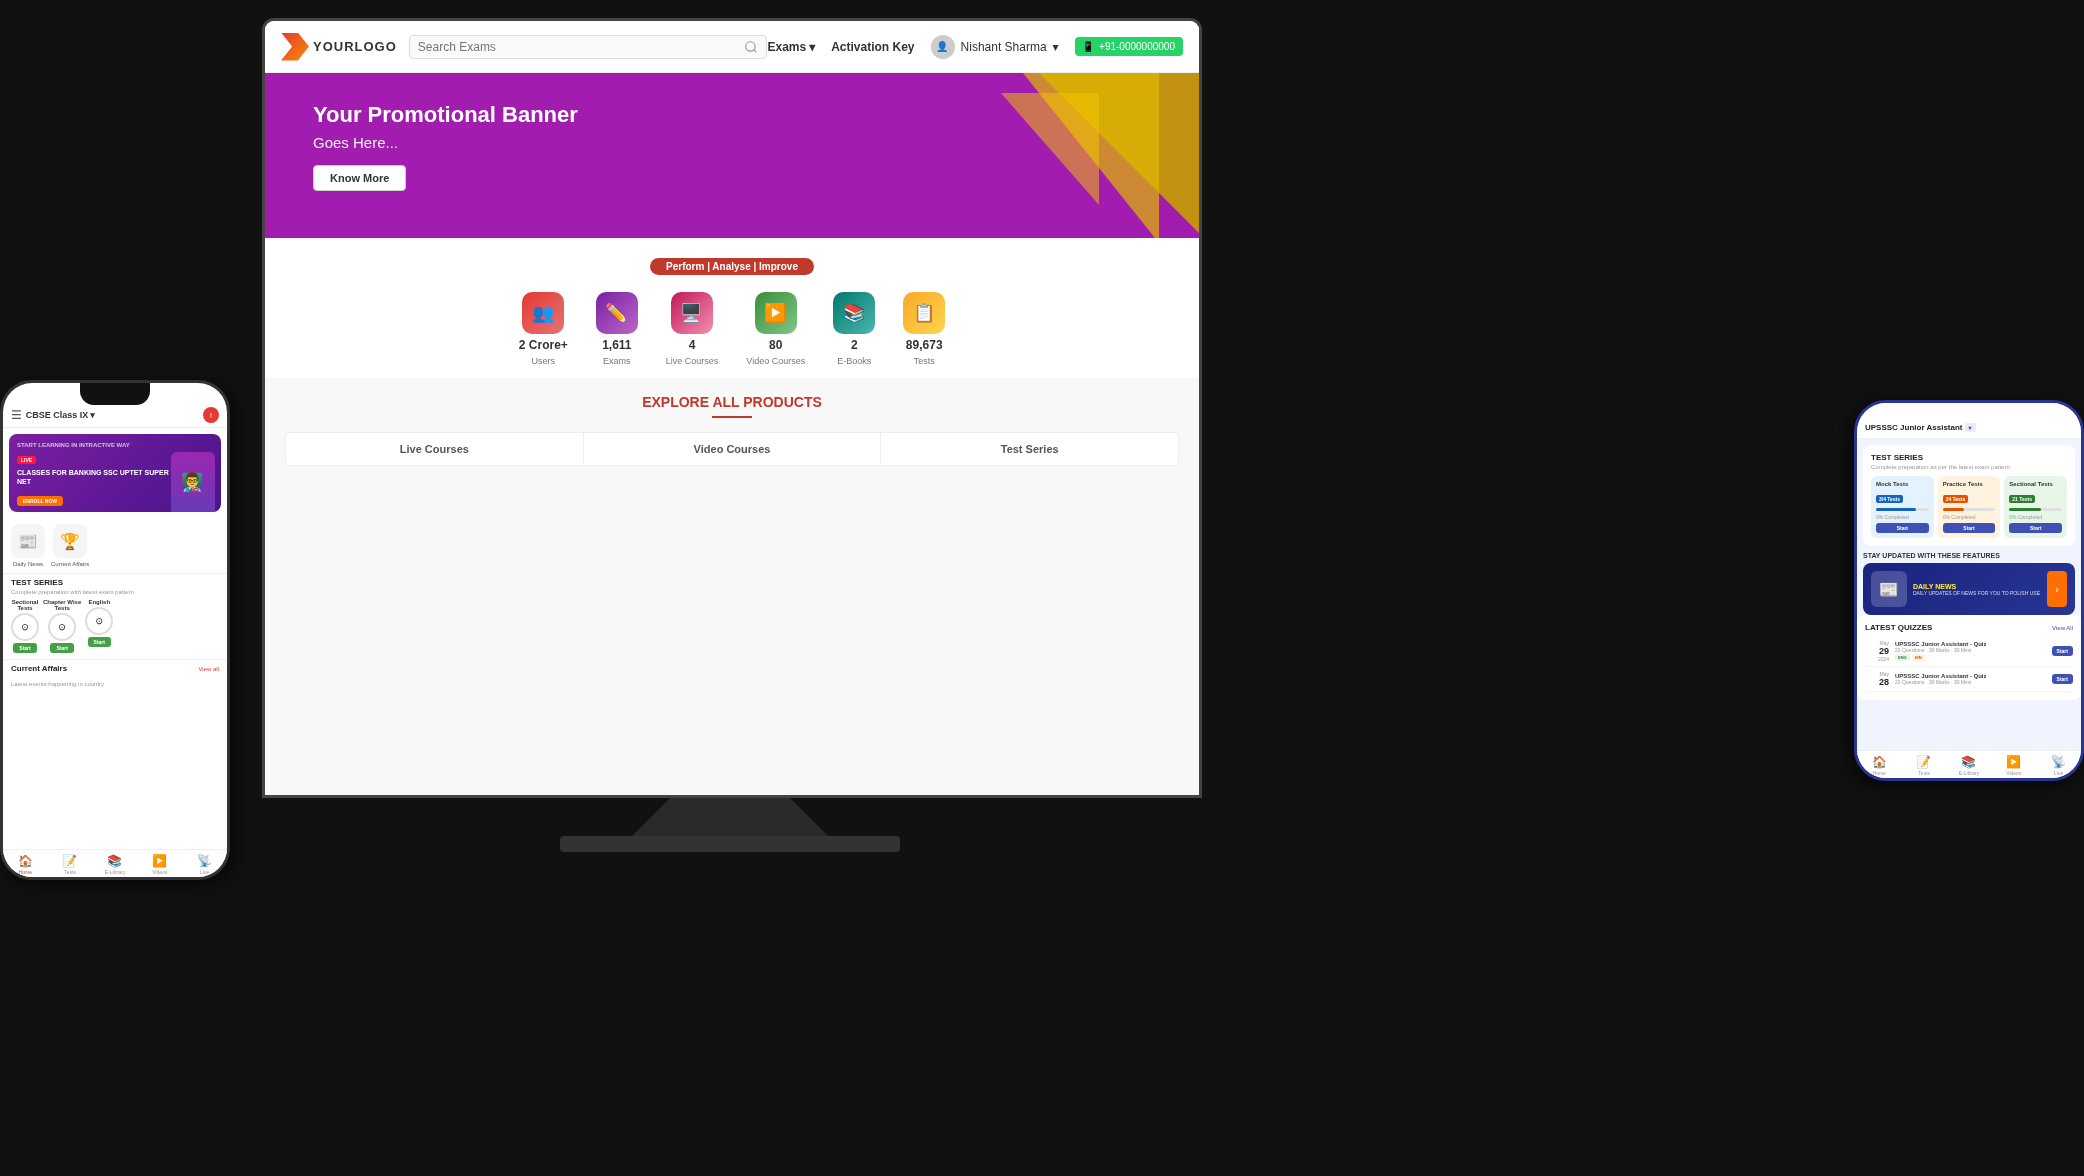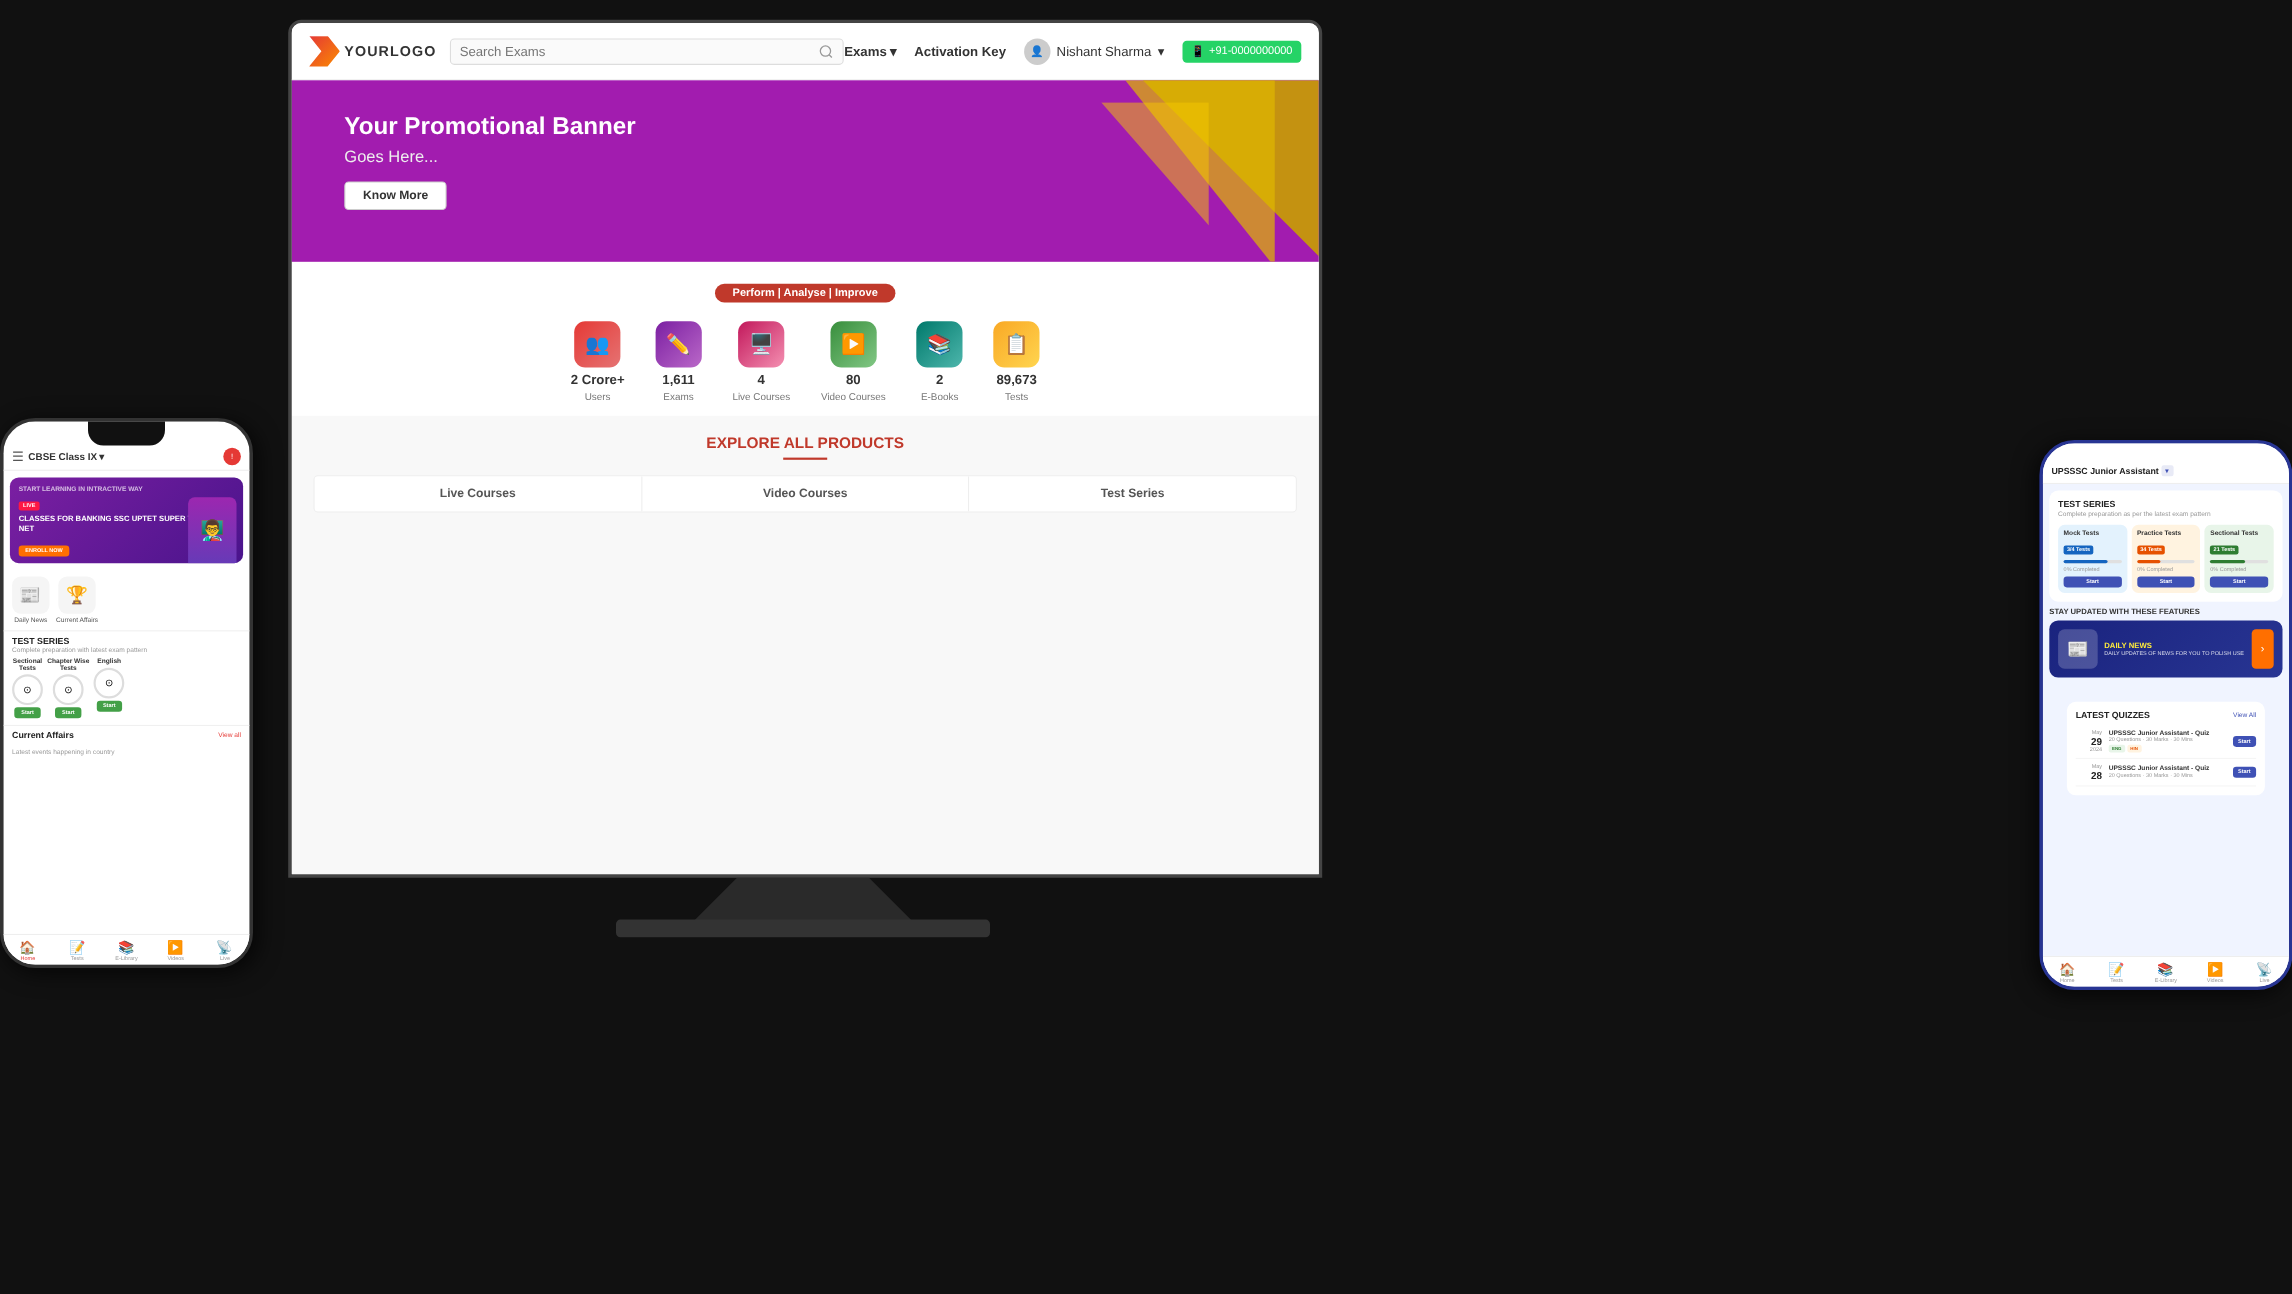--- a/index.html
+++ b/index.html
@@ -568,21 +568,21 @@
     .pl-nav-icon.active { color: #e53935; }
     .pl-nav-label { font-size: 5px; color: #999; }
     .pl-nav-label.active { color: #e53935; }
 
     
     .phone-right {
       position: absolute;
       right: 0;
       top: 400px;
       width: 230px;
-      height: 500px;
+      height: 381px;
       background: #1a237e;
       border-radius: 32px;
       border: 3px solid #283593;
       overflow: hidden;
       box-shadow: -4px 4px 20px rgba(0,0,0,0.7);
     }
     .phone-screen-right {
       width: 100%;
       height: 100%;
       background: #f0f4ff;
@@ -733,21 +733,21 @@
       display: flex;
       align-items: center;
       justify-content: center;
       font-size: 10px;
       color: white;
     }
 
     
     .pr-quizzes {
       background: #fff;
-      margin: 22px;
+      margin: 0;
       border-radius: 8px;
       padding: 8px;
     }
     .pr-quizzes-header {
       display: flex;
       justify-content: space-between;
       align-items: center;
       margin-bottom: 4px;
     }
     .pr-quizzes-title {

